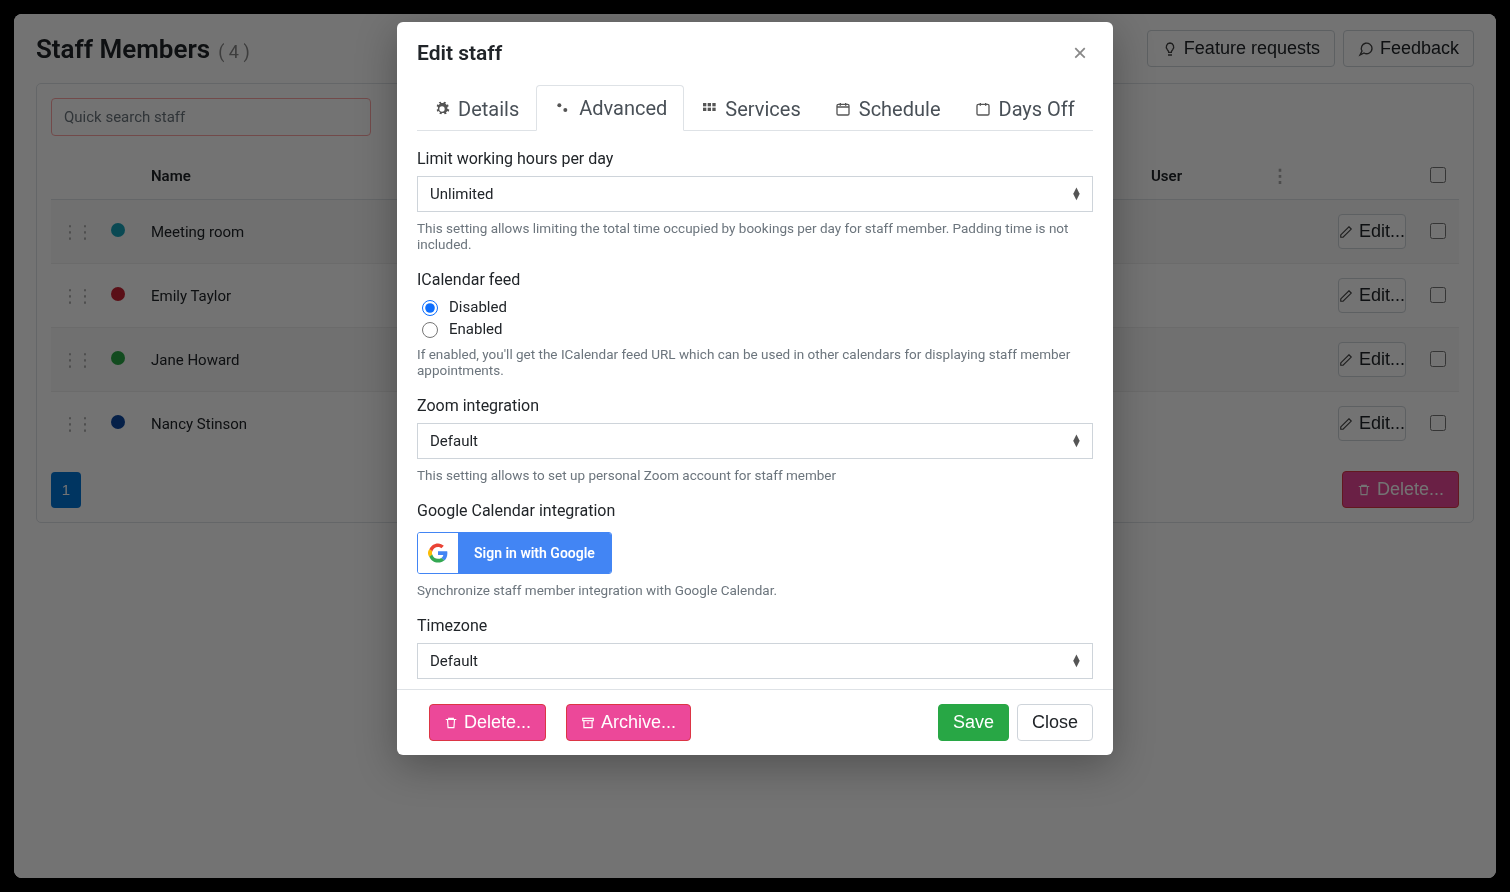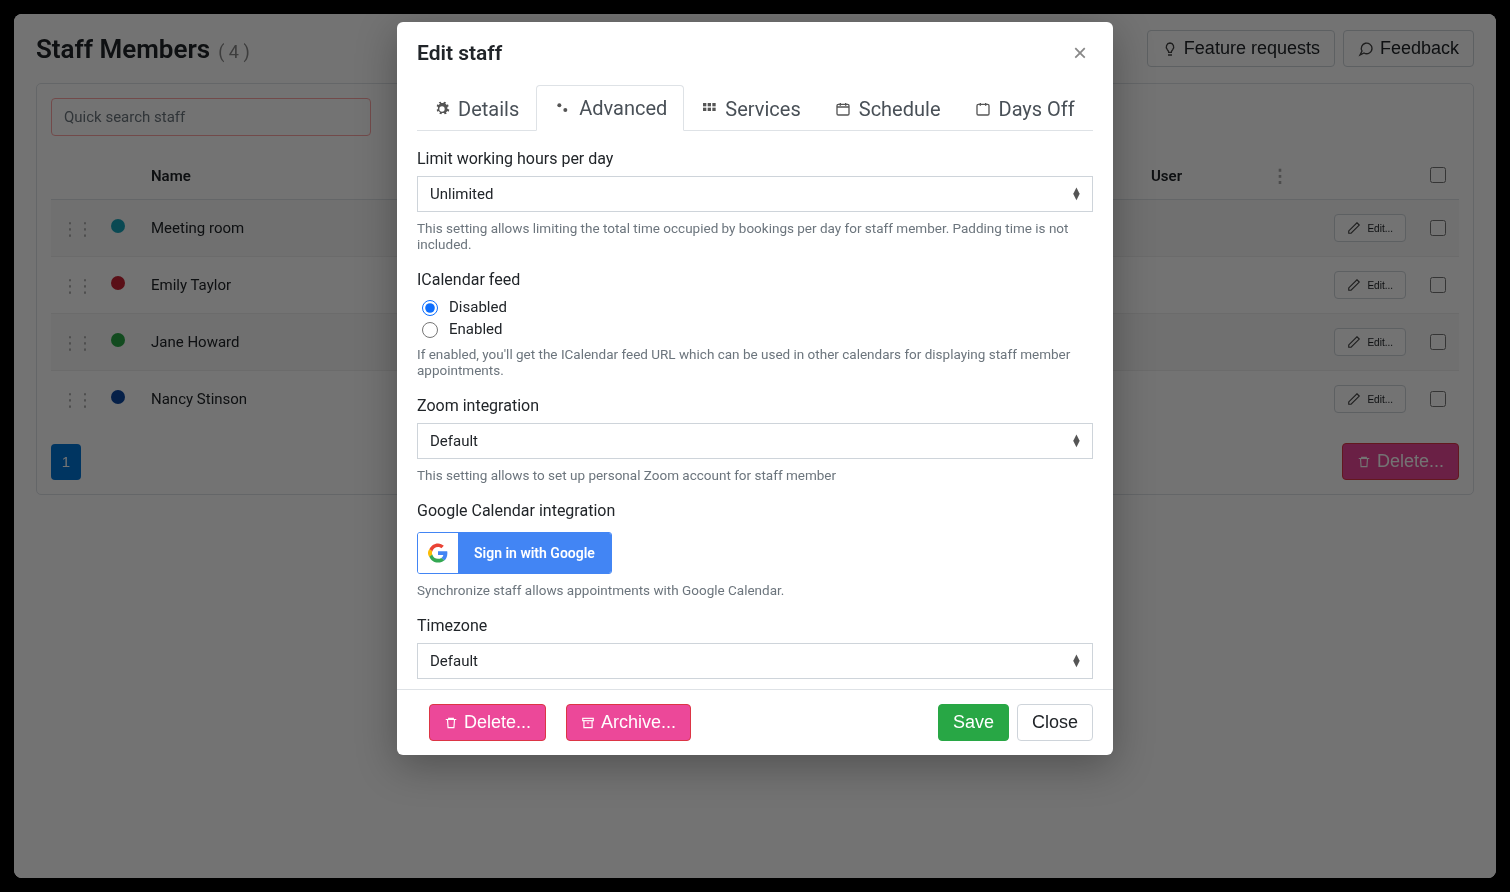--- a/index.html
+++ b/index.html
@@ -98,21 +98,21 @@
     border-top: 1px solid #EEE;
   }
   table.staff tr.alt { background: #f8f8f8; }
   .dot {
     display:inline-block;
     width:14px; height:14px;
     border-radius:50%;
   }
   .sort-handle { color:#aaa; font-size:18px; letter-spacing:-3px; }
   .edit-cell { text-align:right; white-space:nowrap; }
-  .edit-cell .btn { font-size:10px; padding:6px 12px; }
+  .edit-cell .btn { font-size:18px; padding:6px 0; }
   .check-cell { width:26px; text-align:center; }
   input[type=checkbox] { width:16px; height:16px; }
   .pager {
     margin-top: 16px;
     display:flex;
     justify-content:space-between;
     align-items:center;
   }
   .page-btn {
     background:#0275d8;
@@ -464,21 +464,21 @@
           <div class="g-icon">
             <svg width="20" height="20" viewBox="0 0 48 48">
                 <path fill="#EA4335" d="M24 9.5c3.9 0 6.6 1.7 8.1 3.1l5.9-5.9C34.4 3.3 29.7 1 24 1 14.8 1 6.9 6.6 3.3 14.7l6.9 5.4C11.9 14 17.4 9.5 24 9.5z"></path>
                 <path fill="#4285F4" d="M46.5 24.5c0-1.6-.1-3.1-.4-4.5H24v9h12.7c-.6 3-2.3 5.5-4.9 7.2l7.5 5.8C43.8 38 46.5 31.9 46.5 24.5z"></path>
                 <path fill="#FBBC05" d="M10.2 28.1C9.7 26.8 9.5 25.4 9.5 24s.2-2.8.7-4.1l-6.9-5.4C1.2 17.9 0 20.8 0 24s1.2 6.1 3.3 9.5l6.9-5.4z"></path>
                 <path fill="#34A853" d="M24 47c6.2 0 11.4-2 15.2-5.5l-7.5-5.8c-2 1.4-4.7 2.3-7.7 2.3-6.6 0-12.1-4.5-13.8-10.6l-6.9 5.4C6.9 41.4 14.8 47 24 47z"></path>
               </svg>
           </div>
           <div class="g-text">Sign in with Google</div>
         </div>
-        <div class="help">Synchronize staff allows appointments with Google Calendar.</div>
+        <div class="help">Synchronize staff member integration with Google Calendar.</div>
 
         <label class="form-label">Timezone</label>
         <div class="select-wrap">
           <div class="form-select"><span>Default</span></div>
           <div class="select-caret">▲<br>▼</div>
         </div>
       </div>
 
       <div class="modal-footer">
         <div class="footer-left">

